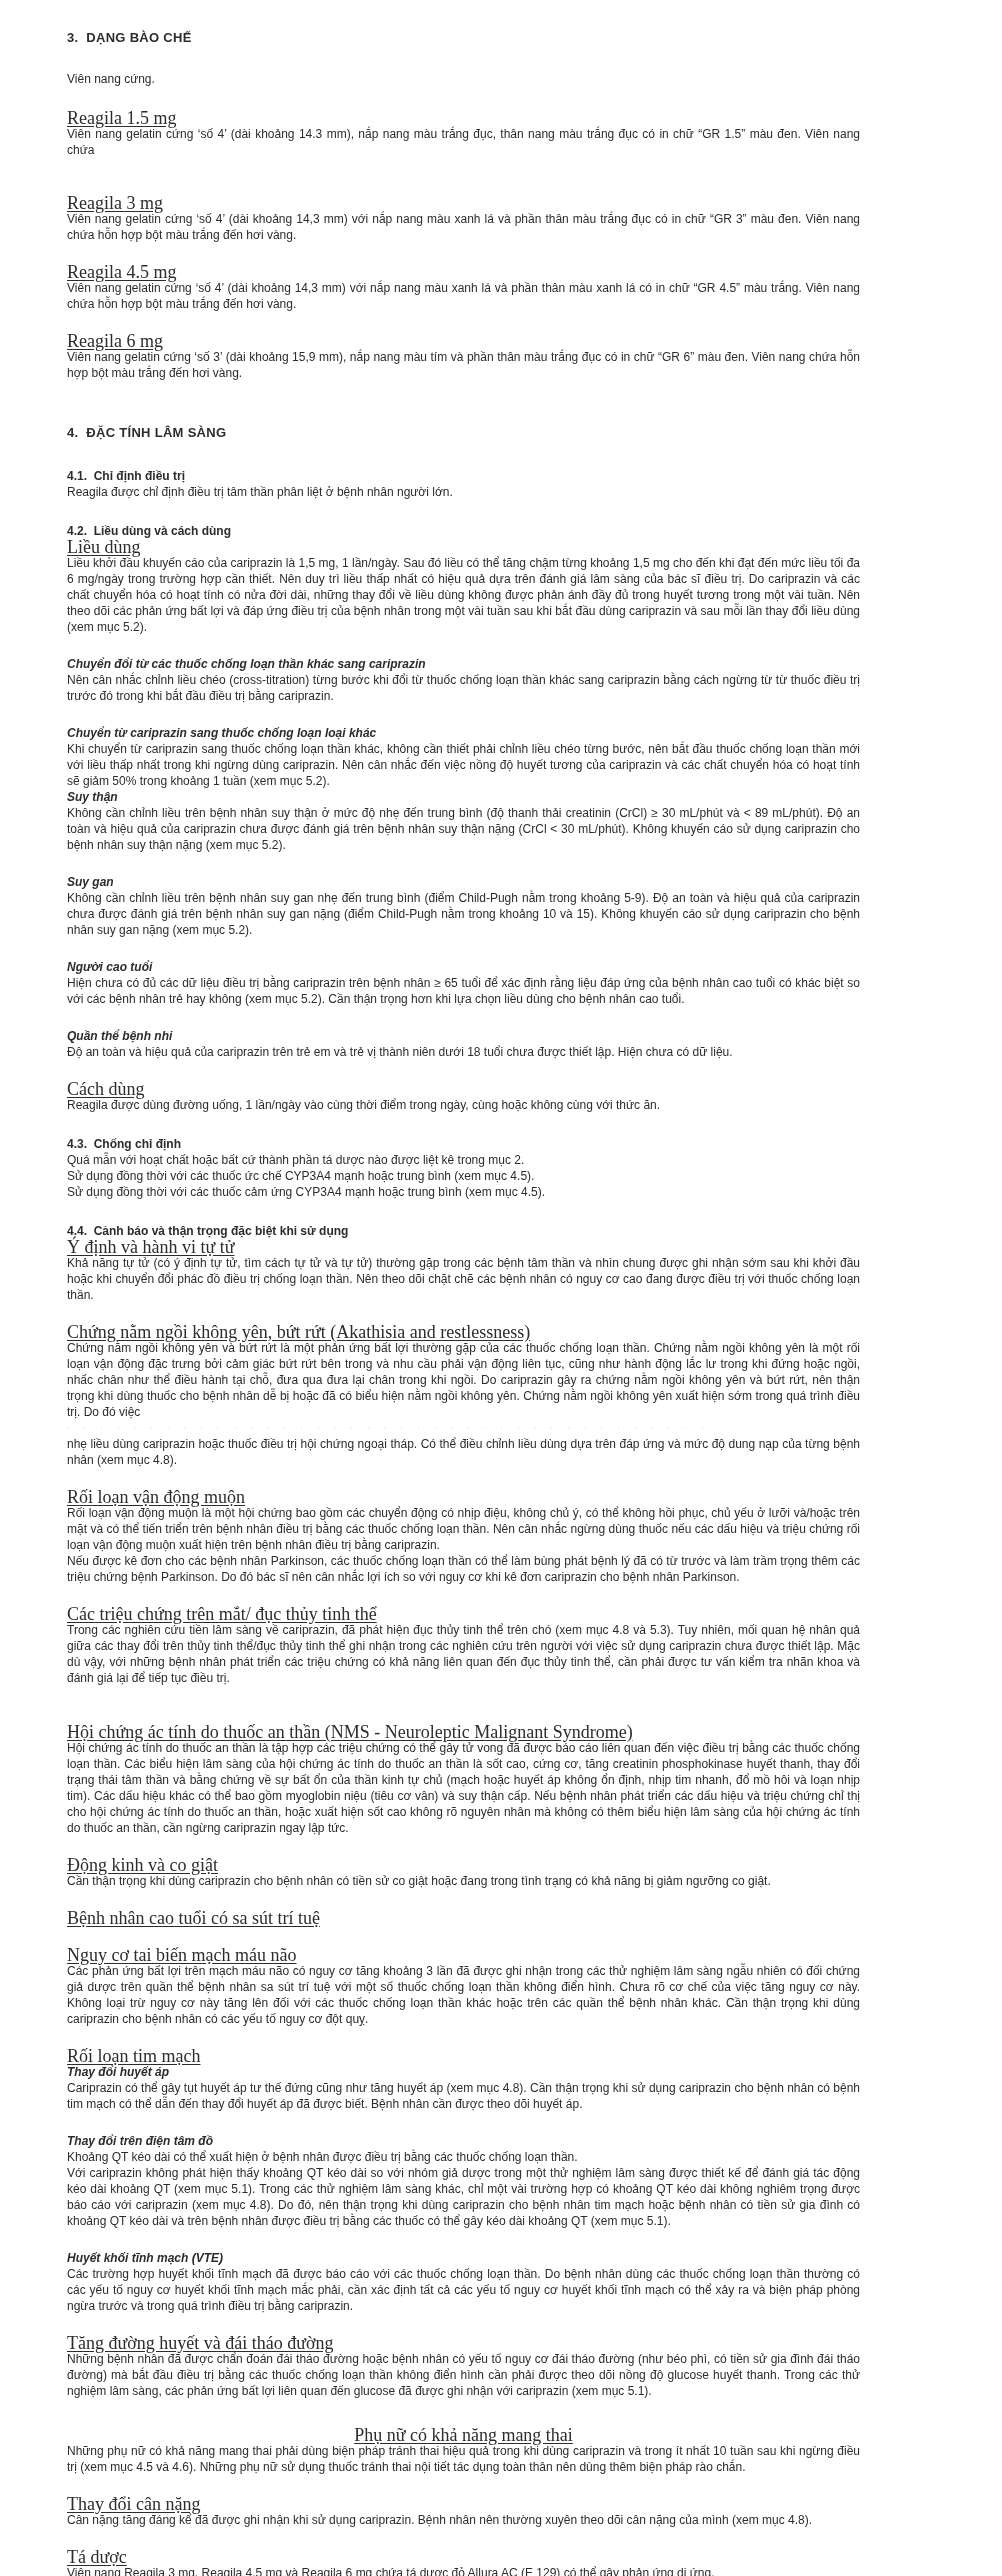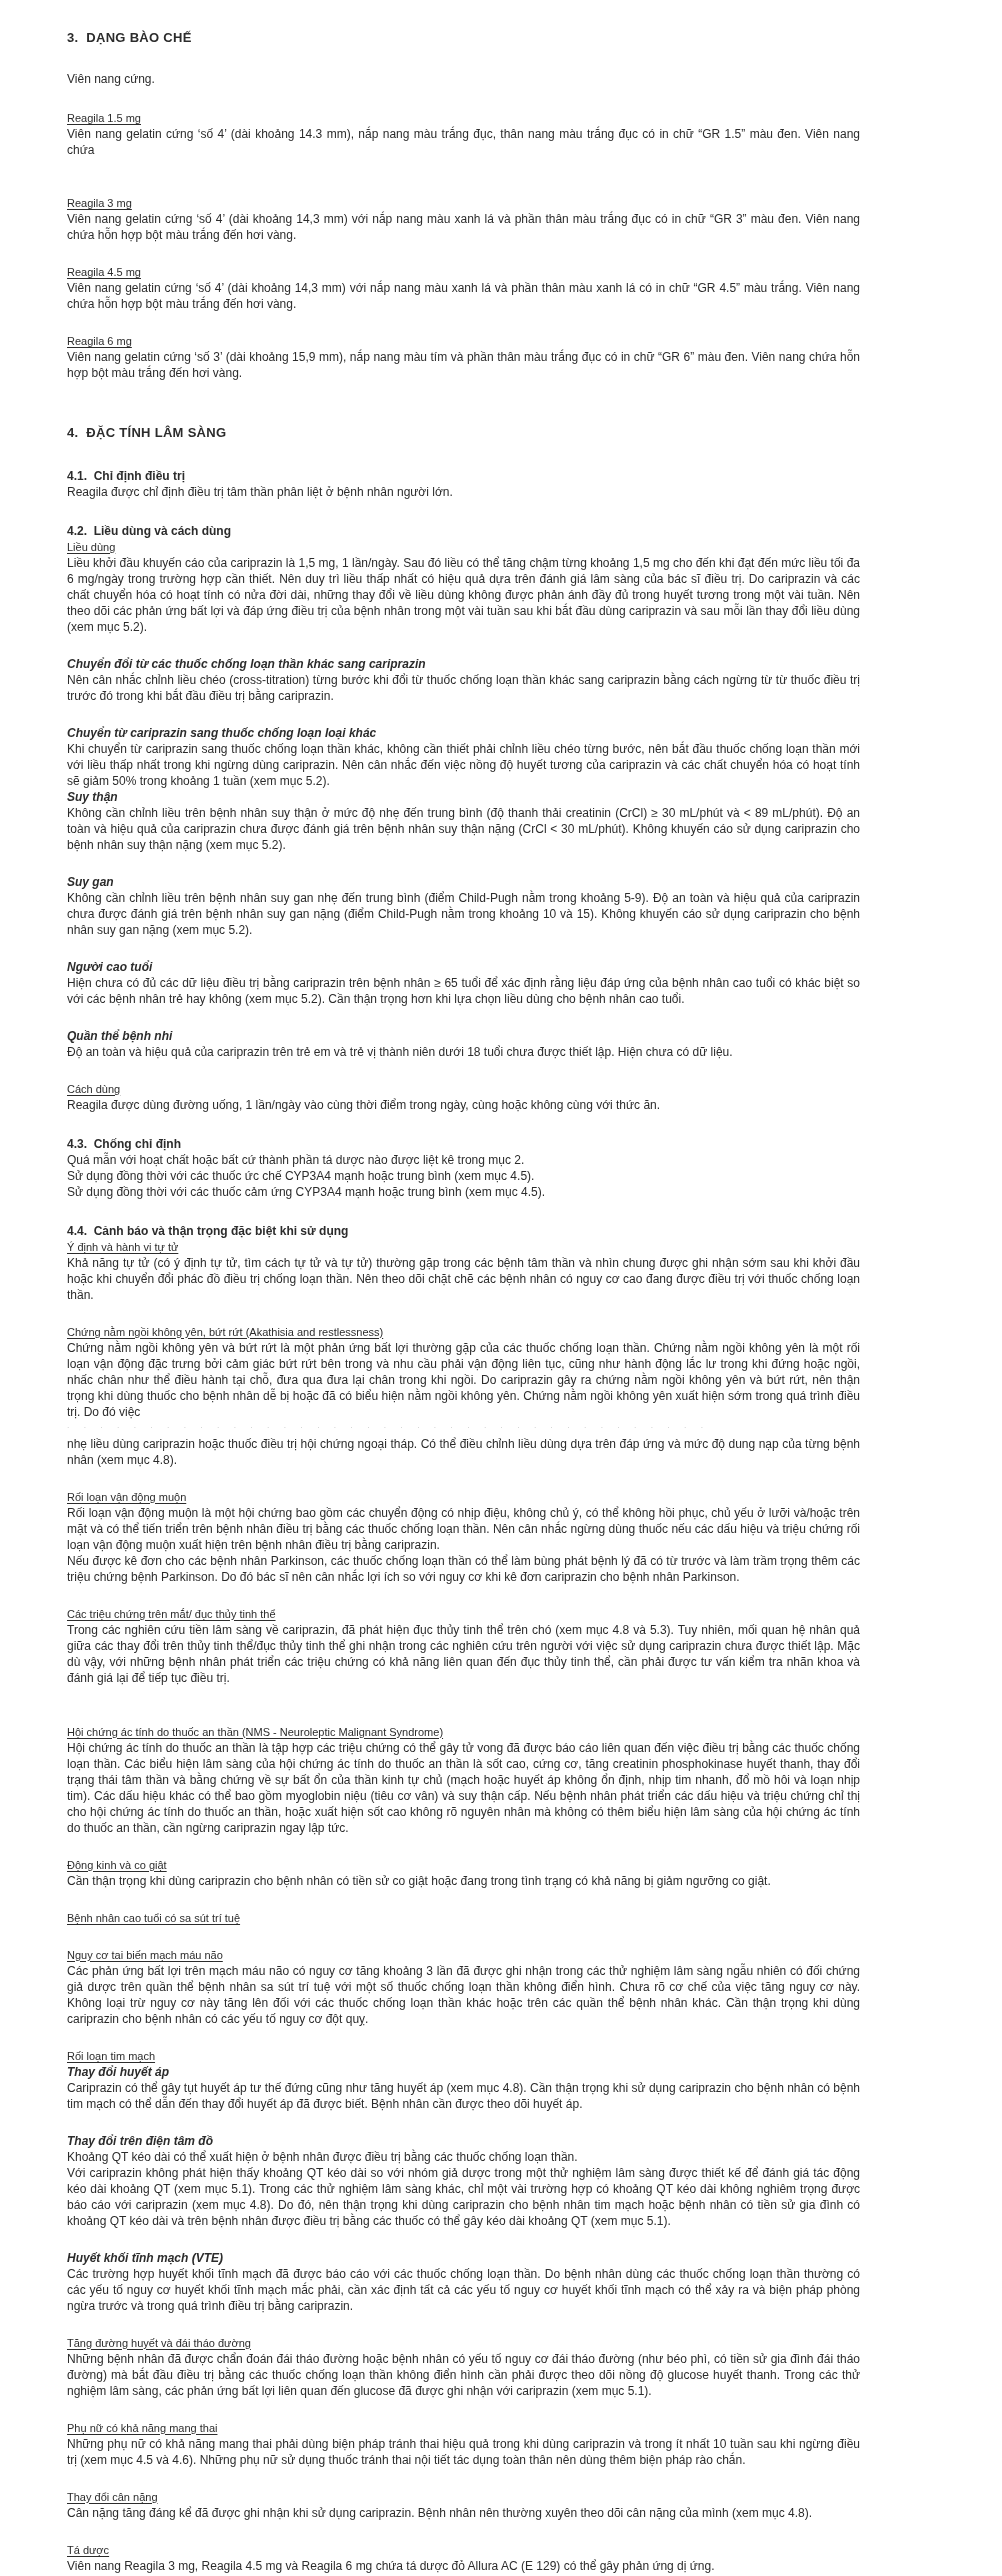--- a/index.html
+++ b/index.html
@@ -23,24 +23,25 @@
     font-size:13px;
     line-height:16px;
     letter-spacing:0.3px;
   }
   .h2{
     font-weight:bold;
     font-size:12px;
     line-height:16px;
   }
   .hu{
-    font-size:11px;
+    font-size:18px;
     line-height:16px;
     text-decoration:underline;
     text-underline-offset:1.8px;
+    font-family:Liberation Serif, serif;
   }
   .hi{
     font-weight:bold;
     font-style:italic;
     font-size:12px;
     line-height:16px;
   }
   .p{
     font-size:12px;
     line-height:16px;
@@ -118,20 +119,20 @@
     <div class="blk hu" style="margin-top: 21px;">Rối loạn tim mạch</div>
     <div class="blk hi">Thay đổi huyết áp</div>
     <div class="blk p">Cariprazin có thể gây tụt huyết áp tư thế đứng cũng như tăng huyết áp (xem mục 4.8). Cần thận trọng khi sử dụng cariprazin cho bệnh nhân có bệnh tim mạch có thể dẫn đến thay đổi huyết áp đã được biết. Bệnh nhân cần được theo dõi huyết áp.</div>
     <div class="blk hi" style="margin-top: 21px;">Thay đổi trên điện tâm đồ</div>
     <div class="blk p">Khoảng QT kéo dài có thể xuất hiện ở bệnh nhân được điều trị bằng các thuốc chống loạn thần.</div>
     <div class="blk p">Với cariprazin không phát hiện thấy khoảng QT kéo dài so với nhóm giả dược trong một thử nghiệm lâm sàng được thiết kế để đánh giá tác động kéo dài khoảng QT (xem mục 5.1). Trong các thử nghiệm lâm sàng khác, chỉ một vài trường hợp có khoảng QT kéo dài không nghiêm trọng được báo cáo với cariprazin (xem mục 4.8). Do đó, nên thận trọng khi dùng cariprazin cho bệnh nhân tim mạch hoặc bệnh nhân có tiền sử gia đình có khoảng QT kéo dài và trên bệnh nhân được điều trị bằng các thuốc có thể gây kéo dài khoảng QT (xem mục 5.1).</div>
     <div class="blk hi" style="margin-top: 21px;">Huyết khối tĩnh mạch (VTE)</div>
     <div class="blk p">Các trường hợp huyết khối tĩnh mạch đã được báo cáo với các thuốc chống loạn thần. Do bệnh nhân dùng các thuốc chống loạn thần thường có các yếu tố nguy cơ huyết khối tĩnh mạch mắc phải, cần xác định tất cả các yếu tố nguy cơ huyết khối tĩnh mạch có thể xảy ra và biện pháp phòng ngừa trước và trong quá trình điều trị bằng cariprazin.</div>
     <div class="blk hu" style="margin-top: 21px;">Tăng đường huyết và đái tháo đường</div>
     <div class="blk p">Những bệnh nhân đã được chẩn đoán đái tháo đường hoặc bệnh nhân có yếu tố nguy cơ đái tháo đường (như béo phì, có tiền sử gia đình đái tháo đường) mà bắt đầu điều trị bằng các thuốc chống loạn thần không điển hình cần phải được theo dõi nồng độ glucose huyết thanh. Trong các thử nghiệm lâm sàng, các phản ứng bất lợi liên quan đến glucose đã được ghi nhận với cariprazin (xem mục 5.1).</div>
-    <div class="blk hu" style="margin-top: 21px;">Phụ nữ có khả năng mang thai</div>
+    <div class="blk hu" style="margin-top: 28px; text-align: center;">Phụ nữ có khả năng mang thai</div>
     <div class="blk p">Những phụ nữ có khả năng mang thai phải dùng biện pháp tránh thai hiệu quả trong khi dùng cariprazin và trong ít nhất 10 tuần sau khi ngừng điều trị (xem mục 4.5 và 4.6). Những phụ nữ sử dụng thuốc tránh thai nội tiết tác dụng toàn thân nên dùng thêm biện pháp rào chắn.</div>
     <div class="blk hu" style="margin-top: 21px;">Thay đổi cân nặng</div>
     <div class="blk p">Cân nặng tăng đáng kể đã được ghi nhận khi sử dụng cariprazin. Bệnh nhân nên thường xuyên theo dõi cân nặng của mình (xem mục 4.8).</div>
     <div class="blk hu" style="margin-top: 21px;">Tá dược</div>
     <div class="blk p">Viên nang Reagila 3 mg, Reagila 4.5 mg và Reagila 6 mg chứa tá dược đỏ Allura AC (E 129) có thể gây phản ứng dị ứng.</div>
   </div>
 
 
 </body></html>

